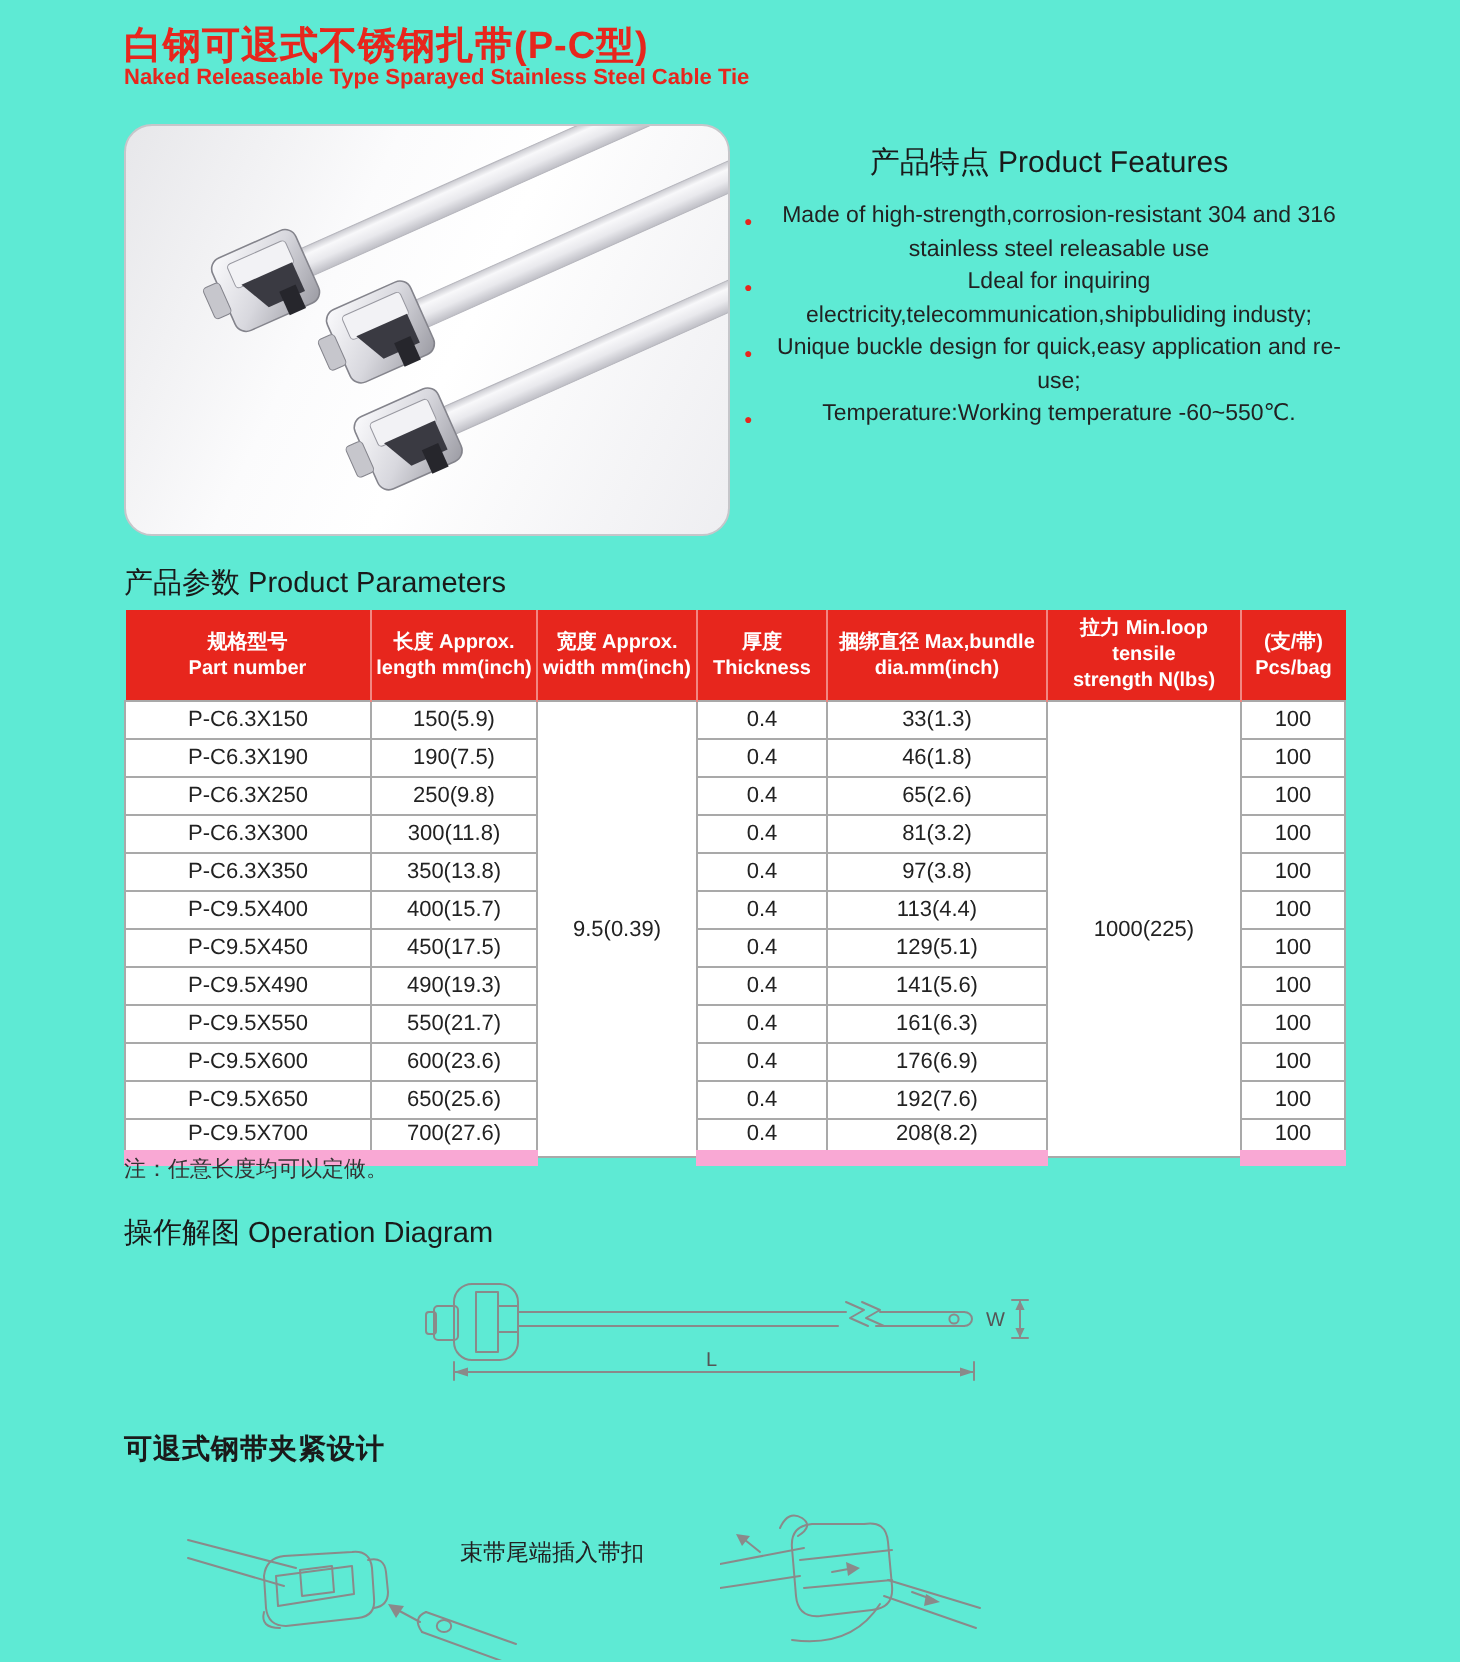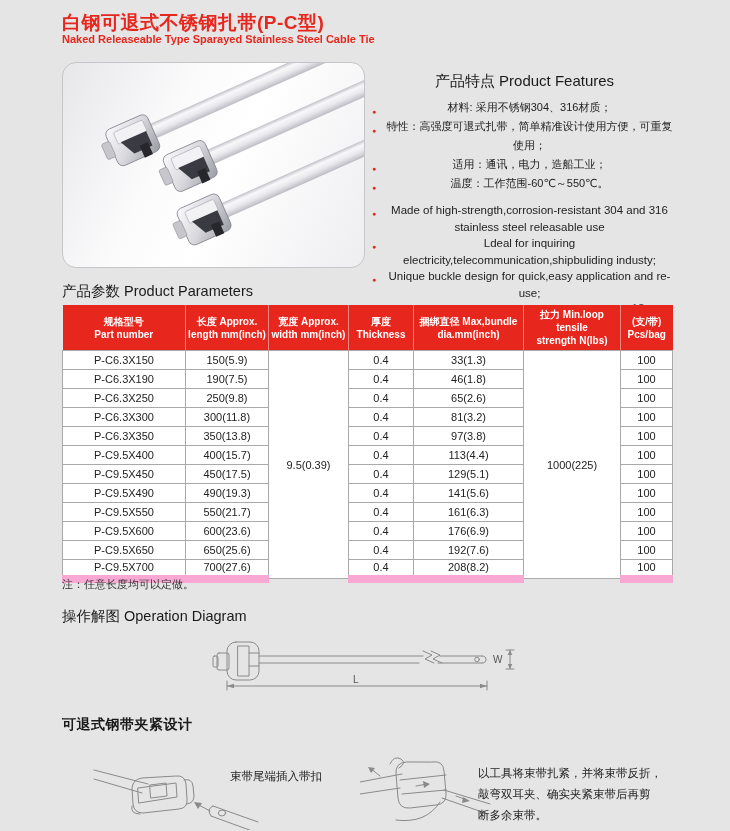--- a/index.html
+++ b/index.html
@@ -1,18 +1,18 @@
 <!DOCTYPE html>
 <html style="--red: #e7261d;"><head>
 <meta charset="utf-8">
 <style>
   * { margin:0; padding:0; box-sizing:border-box; }
   html,body { background:#ffffff; }
   #page {
-    position:relative; width:730px; height:831px; background:#e5e5e5;
+    position:relative; width:730px; height:831px; background:#5eead4;
     font-family:"Liberation Sans","DejaVu Sans",sans-serif; color:#333; overflow:hidden;
   }
   .abs { position:absolute; }
 
   
   .title-cn { left:62px; top:10px; font-size:19px; font-weight:bold; color:var(--red); letter-spacing:0.5px; }
   .title-en { left:62px; top:33px; font-size:11px; font-weight:bold; color:var(--red); }
 
   
   .photo-box {
@@ -107,26 +107,20 @@
         <rect x="-15" y="-15" width="32" height="13" rx="2" fill="#f2f2f5" stroke="#9898a0" stroke-width="0.5"></rect>
         <path d="M-12,-3 h28 v16 h-20 z" fill="#3a3a42"></path>
         <rect x="-31" y="-9" width="9" height="17" rx="2" fill="#c6c6cc" stroke="#84848c" stroke-width="0.5"></rect>
         <rect x="4" y="8" width="9" height="13" fill="#26262c"></rect>
       </g>
     </svg>
   </div>
 
   <div class="abs features">
     <h2>产品特点 Product Features</h2>
-    <ul class="feat-list cn-list">
-        <li>材料: 采用不锈钢304、316材质；</li>
-        <li>特性：高强度可退式扎带，简单精准设计使用方便，可重复使用；</li>
-        <li>适用：通讯，电力，造船工业；</li>
-        <li>温度：工作范围-60℃～550℃。</li>
-      </ul>
     <ul class="feat-list en-list">
         <li>Made of high-strength,corrosion-resistant 304 and 316 stainless steel releasable use</li>
         <li>Ldeal for inquiring electricity,telecommunication,shipbuliding industy;</li>
         <li>Unique buckle design for quick,easy application and re-use;</li>
         <li>Temperature:Working temperature -60~550℃.</li>
       </ul>
   </div>
 
   <h2 class="abs params-heading">产品参数 Product Parameters</h2>
   <table class="params-table">
@@ -331,19 +325,14 @@
       <line x1="20" y1="28" x2="10" y2="20"></line>
       <line x1="56" y1="38" x2="67" y2="36"></line>
       <line x1="96" y1="48" x2="107" y2="52"></line>
     </g>
     <g fill="#8a8a8a" stroke="none">
       <polygon points="8,19 15,20 11,25"></polygon>
       <polygon points="70,36 63,33 64,40"></polygon>
       <polygon points="110,53 103,49 102,55"></polygon>
     </g>
   </svg>
-  <div class="abs step2-text">
-      <div>以工具将束带扎紧，并将束带反折，</div>
-      <div>敲弯双耳夹、确实夹紧束带后再剪</div>
-      <div>断多余束带。</div>
-    </div>
 
 </div>
 
 </body></html>

